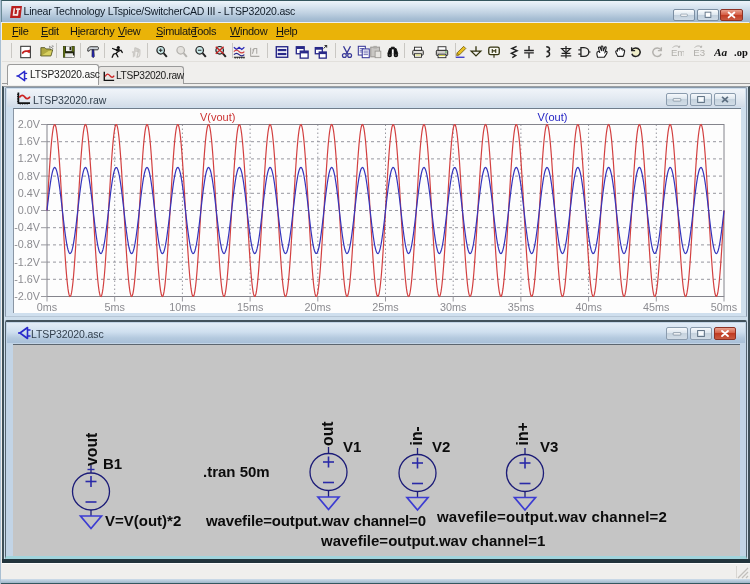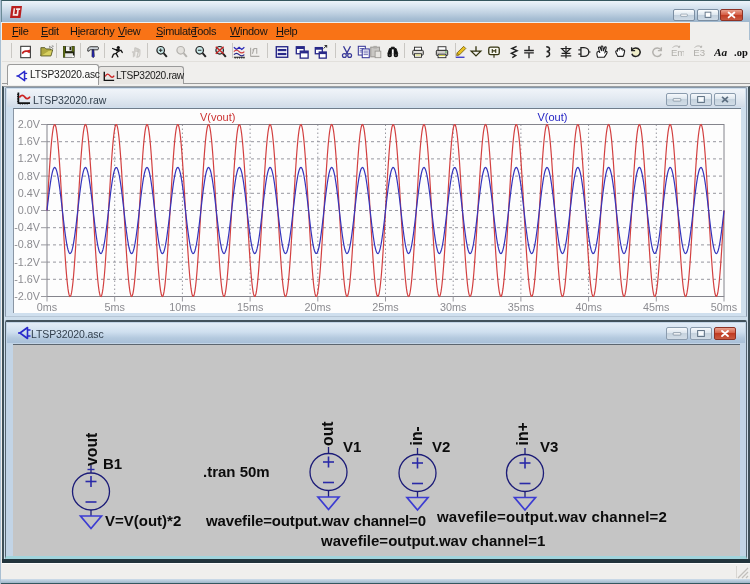--- a/index.html
+++ b/index.html
@@ -8,21 +8,21 @@
 
 #titlebar{left:0;top:0;width:750px;height:22px;
  background:linear-gradient(#edf4fa 0%,#dae6f1 25%,#c2d3e3 55%,#a6bdd3 85%,#9fb7cd 100%);
  border-top:1px solid #35575f;border-left:1px solid #6b8a96;border-right:1px solid #6b8a96;}
 #titletext{left:21.5px;top:3.5px;font-size:10.5px;color:#101c28;letter-spacing:-0.2px;}
 .capbtn{top:8px;height:11.5px;width:22px;border:1px solid #7b8ea2;border-radius:2px;
  background:linear-gradient(#fbfdfe,#dfe8f0 45%,#c2d0dd 50%,#cfdbe6);}
 .capbtn.red{background:linear-gradient(#e9a28f,#d66249 45%,#c13b22 50%,#c85b42);border-color:#8e3225;}
 .glyph{position:absolute;left:0;top:0;width:100%;height:100%;}
 
-#menubar{left:1px;top:23px;width:688px;height:17px;background:#f97316;font-size:11px;color:#141414;}
+#menubar{left:1px;top:23px;width:748px;height:17px;background:#eab308;font-size:11px;color:#141414;}
 #menubar span{position:absolute;top:1.5px;letter-spacing:-0.3px;}
 
 #toolbar{left:1px;top:40px;width:748px;height:22px;background:#f0efed;border-bottom:1px solid #e2e0dc;}
 .tsep{position:absolute;top:3px;width:1px;height:15px;background:#c9c7c3;}
 
 #tabbar{left:1px;top:62px;width:748px;height:24px;background:#f0efed;}
 .tab{position:absolute;border:1px solid #9b9b9b;border-bottom:none;border-radius:3px 3px 0 0;font-size:10.2px;color:#1a1a1a;letter-spacing:-0.15px;}
 #tab1{left:5px;top:2px;width:92px;height:21px;background:#fafaf9;z-index:2;}
 #tab2{left:96px;top:4px;width:86px;height:18px;background:#e8e6e3;}
 #tabline{left:0px;top:21px;width:748px;height:1px;background:#9b9b9b;}
@@ -52,20 +52,21 @@
 #btmedge{left:0px;top:579px;width:750px;height:5px;background:linear-gradient(#cddcea,#9fb6c8);border-bottom:1px solid #35575f;}
 </style></head>
 <body>
 <div id="app">
   <div id="titlebar" class="abs">
     <svg class="abs" style="left:7px;top:4px" width="14" height="14" viewBox="0 0 14 14">
       <path d="M2.5 1 L13 1 L11.5 13 L1 13 Z" fill="#b91f1f"></path>
       <path d="M4.6 3.2 L6.2 3.2 L5.4 9 L8.4 9 L8.2 10.8 L3.6 10.8 Z" fill="#f3e9e9"></path>
       <path d="M7.2 3.2 L11.3 3.2 L11.1 5 L9.8 5 L9.1 10.8 L7.4 10.8 L8.2 5 L7 5 Z" fill="#f3e9e9"></path>
     </svg>
+    <div id="titletext" class="abs">Linear Technology LTspice/SwitcherCAD III - LTSP32020.asc</div>
     <div class="capbtn abs" style="left:671px">
       <svg class="glyph" viewBox="0 0 22 11.5">
           <rect x="7" y="5" width="8" height="2.6" rx="0.5" fill="#fff" stroke="#5c6e80" stroke-width="0.6"></rect>
         </svg>
     </div>
     <div class="capbtn abs" style="left:695px">
       <svg class="glyph" viewBox="0 0 22 11.5">
           <rect x="7.5" y="2.6" width="7" height="6.4" fill="none" stroke="#5c6e80" stroke-width="1"></rect>
           <rect x="8.6" y="3.8" width="4.8" height="4" fill="#fff" stroke="none"></rect>
         </svg>

